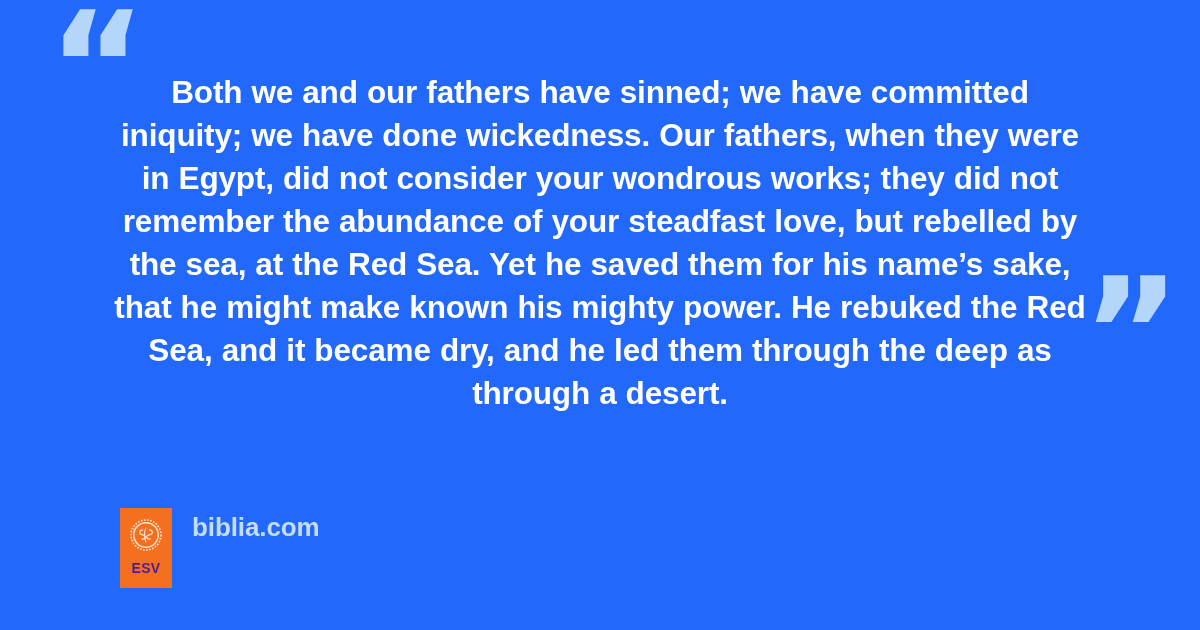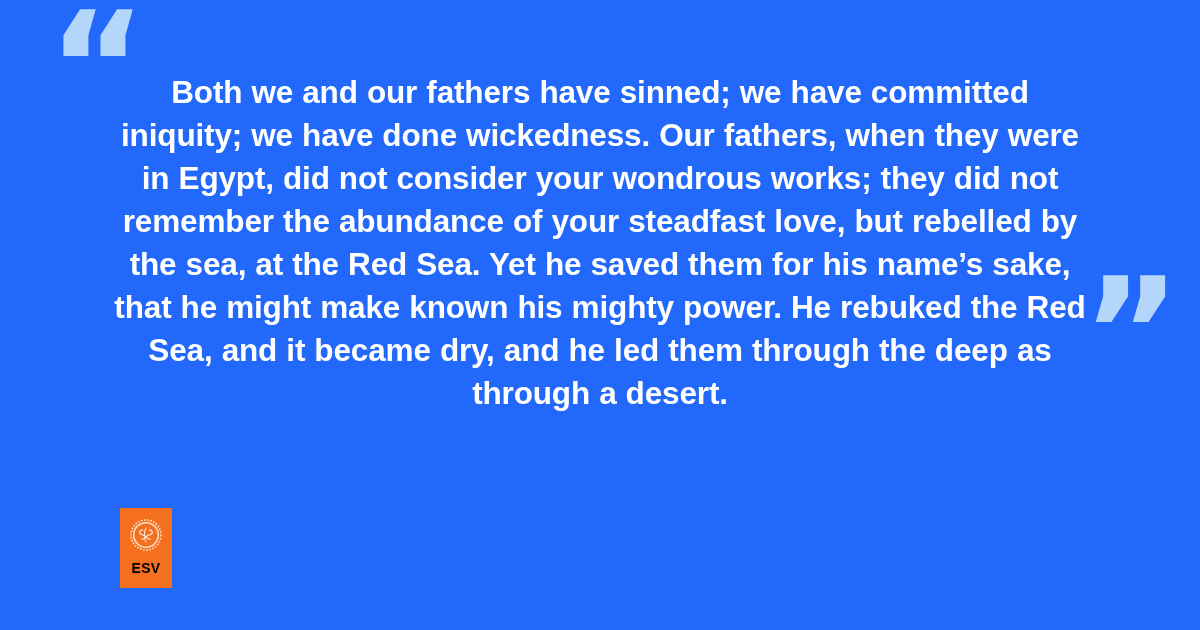--- a/index.html
+++ b/index.html
@@ -84,21 +84,21 @@
     padding-top: 11px;
     box-sizing: border-box;
   }
   #esv-seal {
     display: block;
     width: 32px;
     height: 32px;
   }
   #esv-logo-text {
     margin-top: 10px;
-    color: #000000;
+    color: #4c1d95;
     font-family: "Liberation Sans", sans-serif;
     font-weight: 700;
     font-size: 14px;
     letter-spacing: 0.4px;
     line-height: 1;
   }
 
   #attribution-text {
     margin-left: 20px;
     display: flex;
@@ -147,17 +147,18 @@
         <circle cx="32" cy="32" r="24.5" fill="none" stroke="#fde3cf" stroke-width="3"></circle>
         <circle cx="32" cy="32" r="20" fill="#f4701f"></circle>
         <path d="M25 22 c-5 0.5 -7 4 -5 7 c2 3 9 2.5 10.5 5.5 c1.5 3 -2 6 -6.5 5.5
                  M39 22 c5 0.5 7 4 5 7 c-2 3 -9 2.5 -10.5 5.5 c-1.5 3 2 6 6.5 5.5" fill="none" stroke="#fde3cf" stroke-width="2.6" stroke-linecap="round"></path>
         <path d="M32 18 c-4 6 -4 20 0 28" fill="none" stroke="#fde3cf" stroke-width="2.2" stroke-linecap="round"></path>
       </svg>
       <div id="esv-logo-text">ESV</div>
     </div>
 
     <div id="attribution-text">
+      <div id="site-name">biblia.com</div>
     </div>
 
   </div>
 
 </div>
 
 </body></html>

